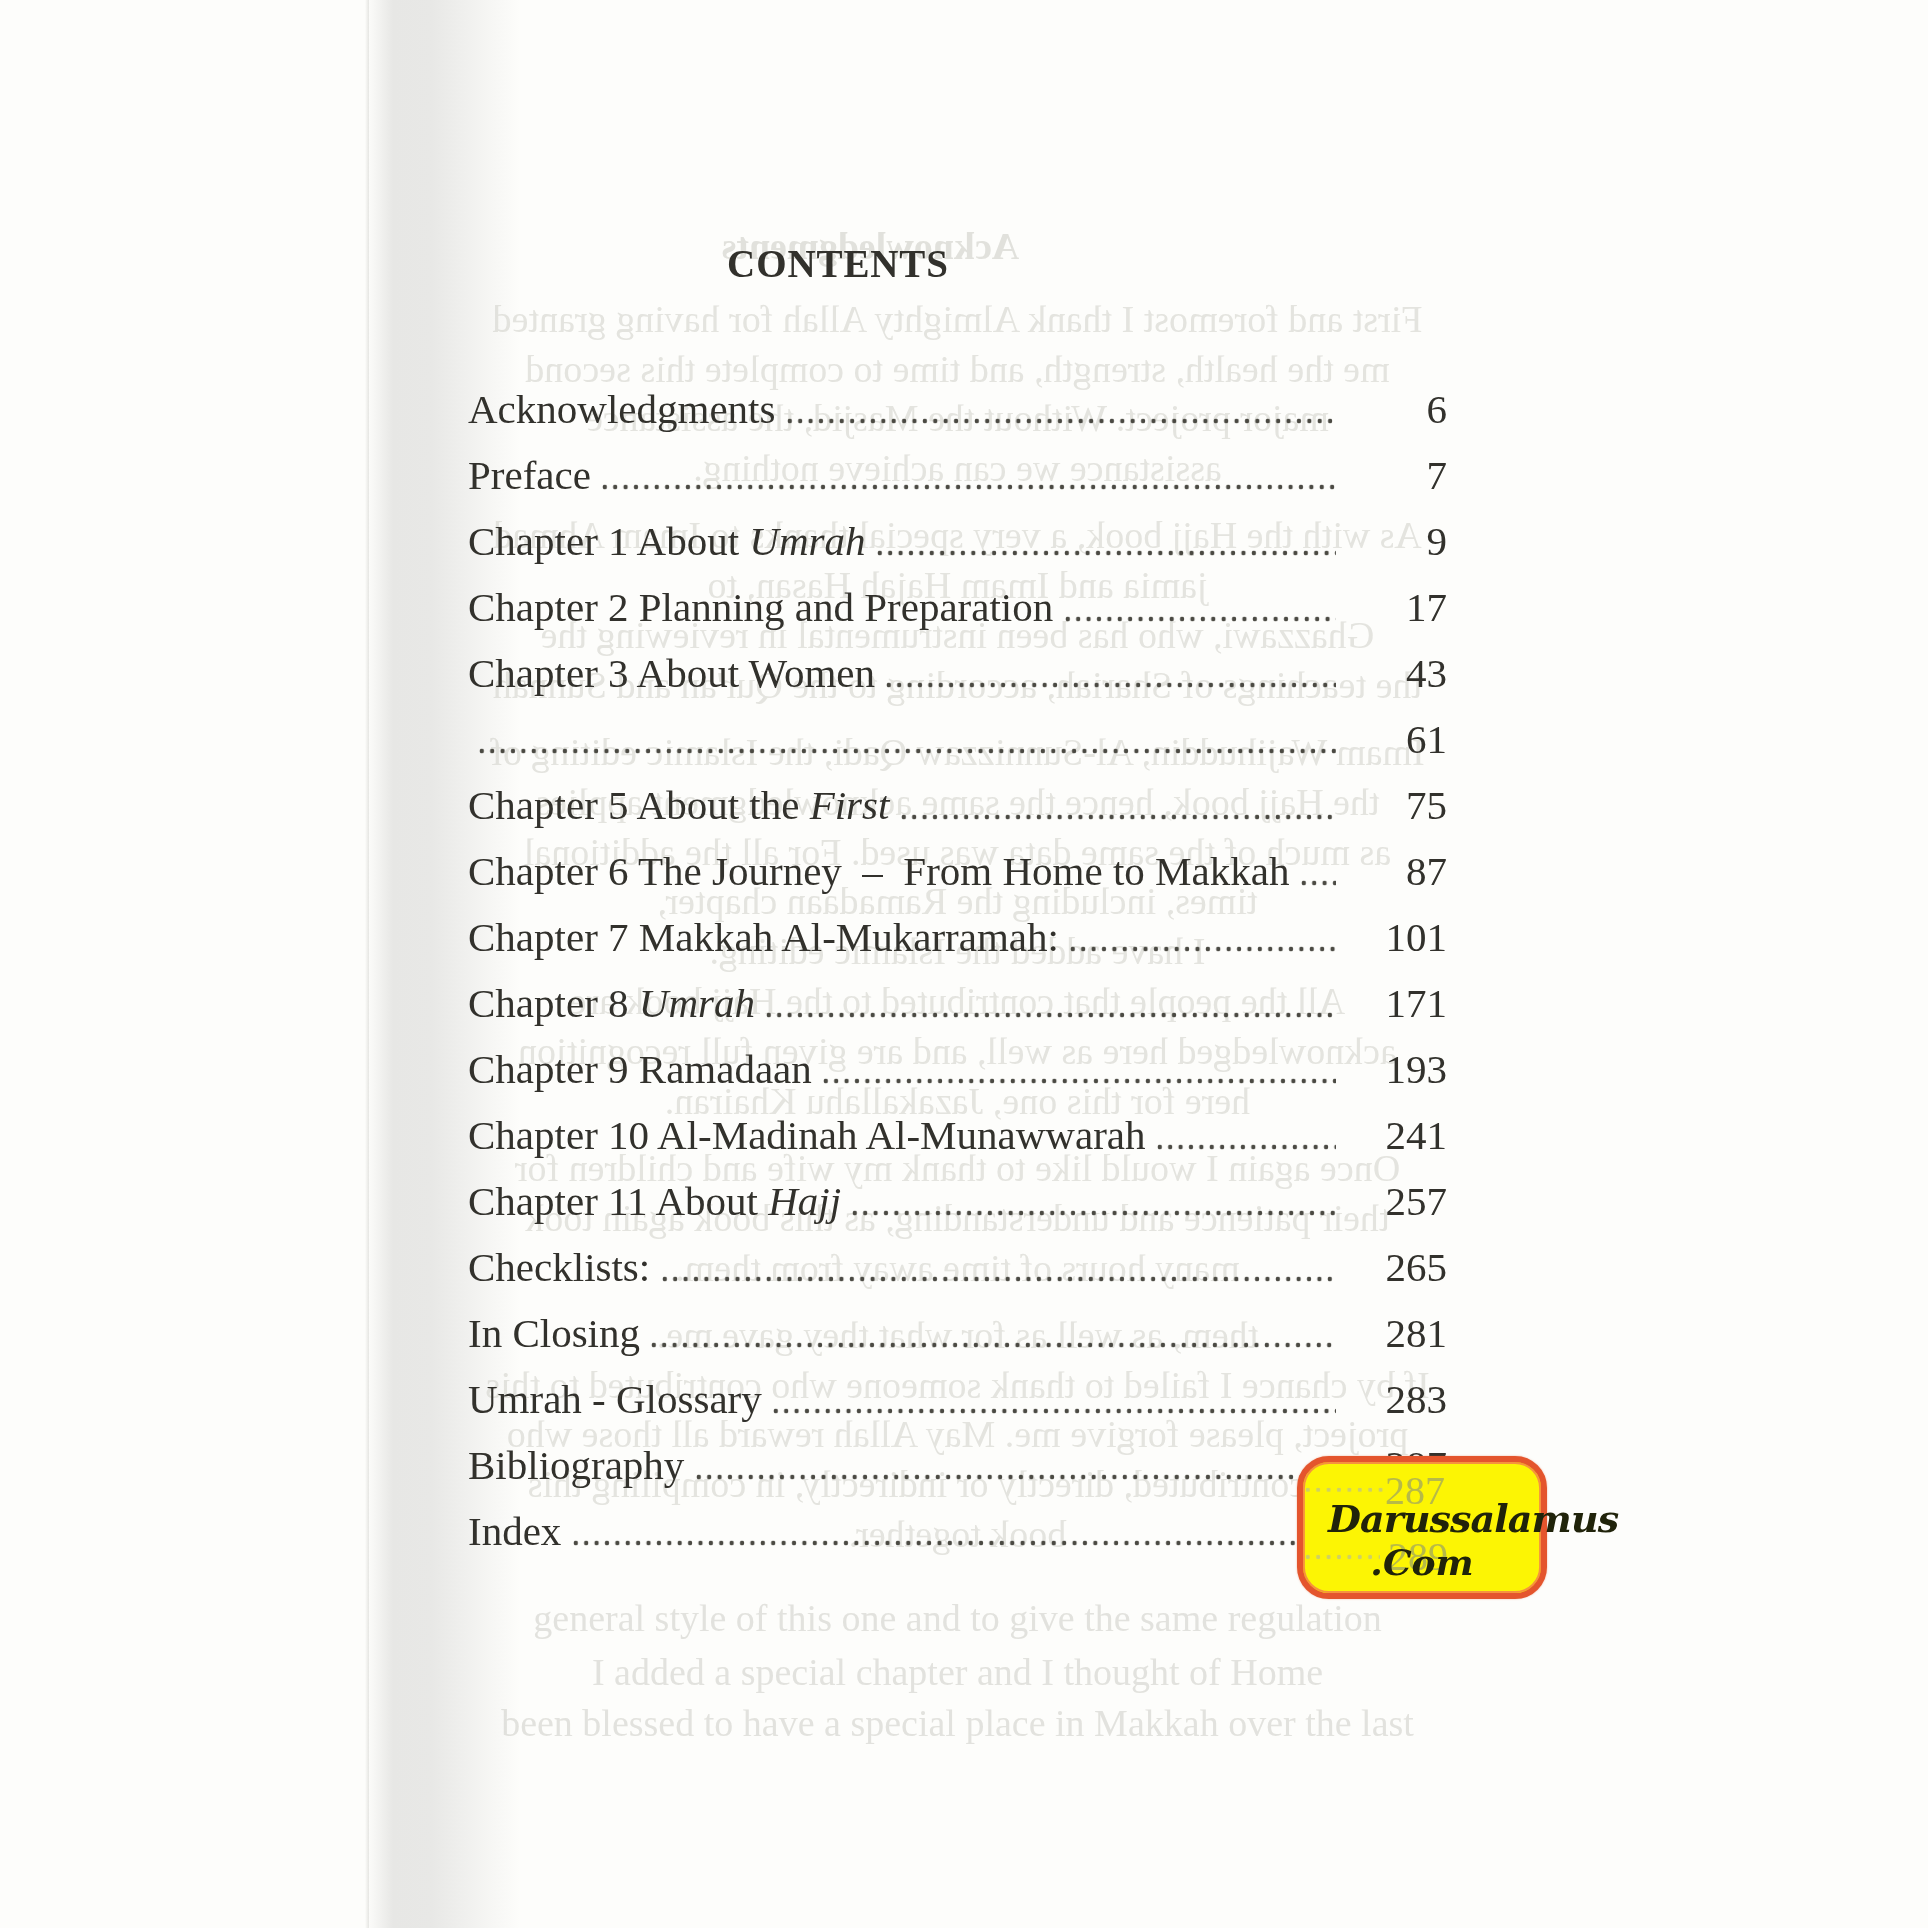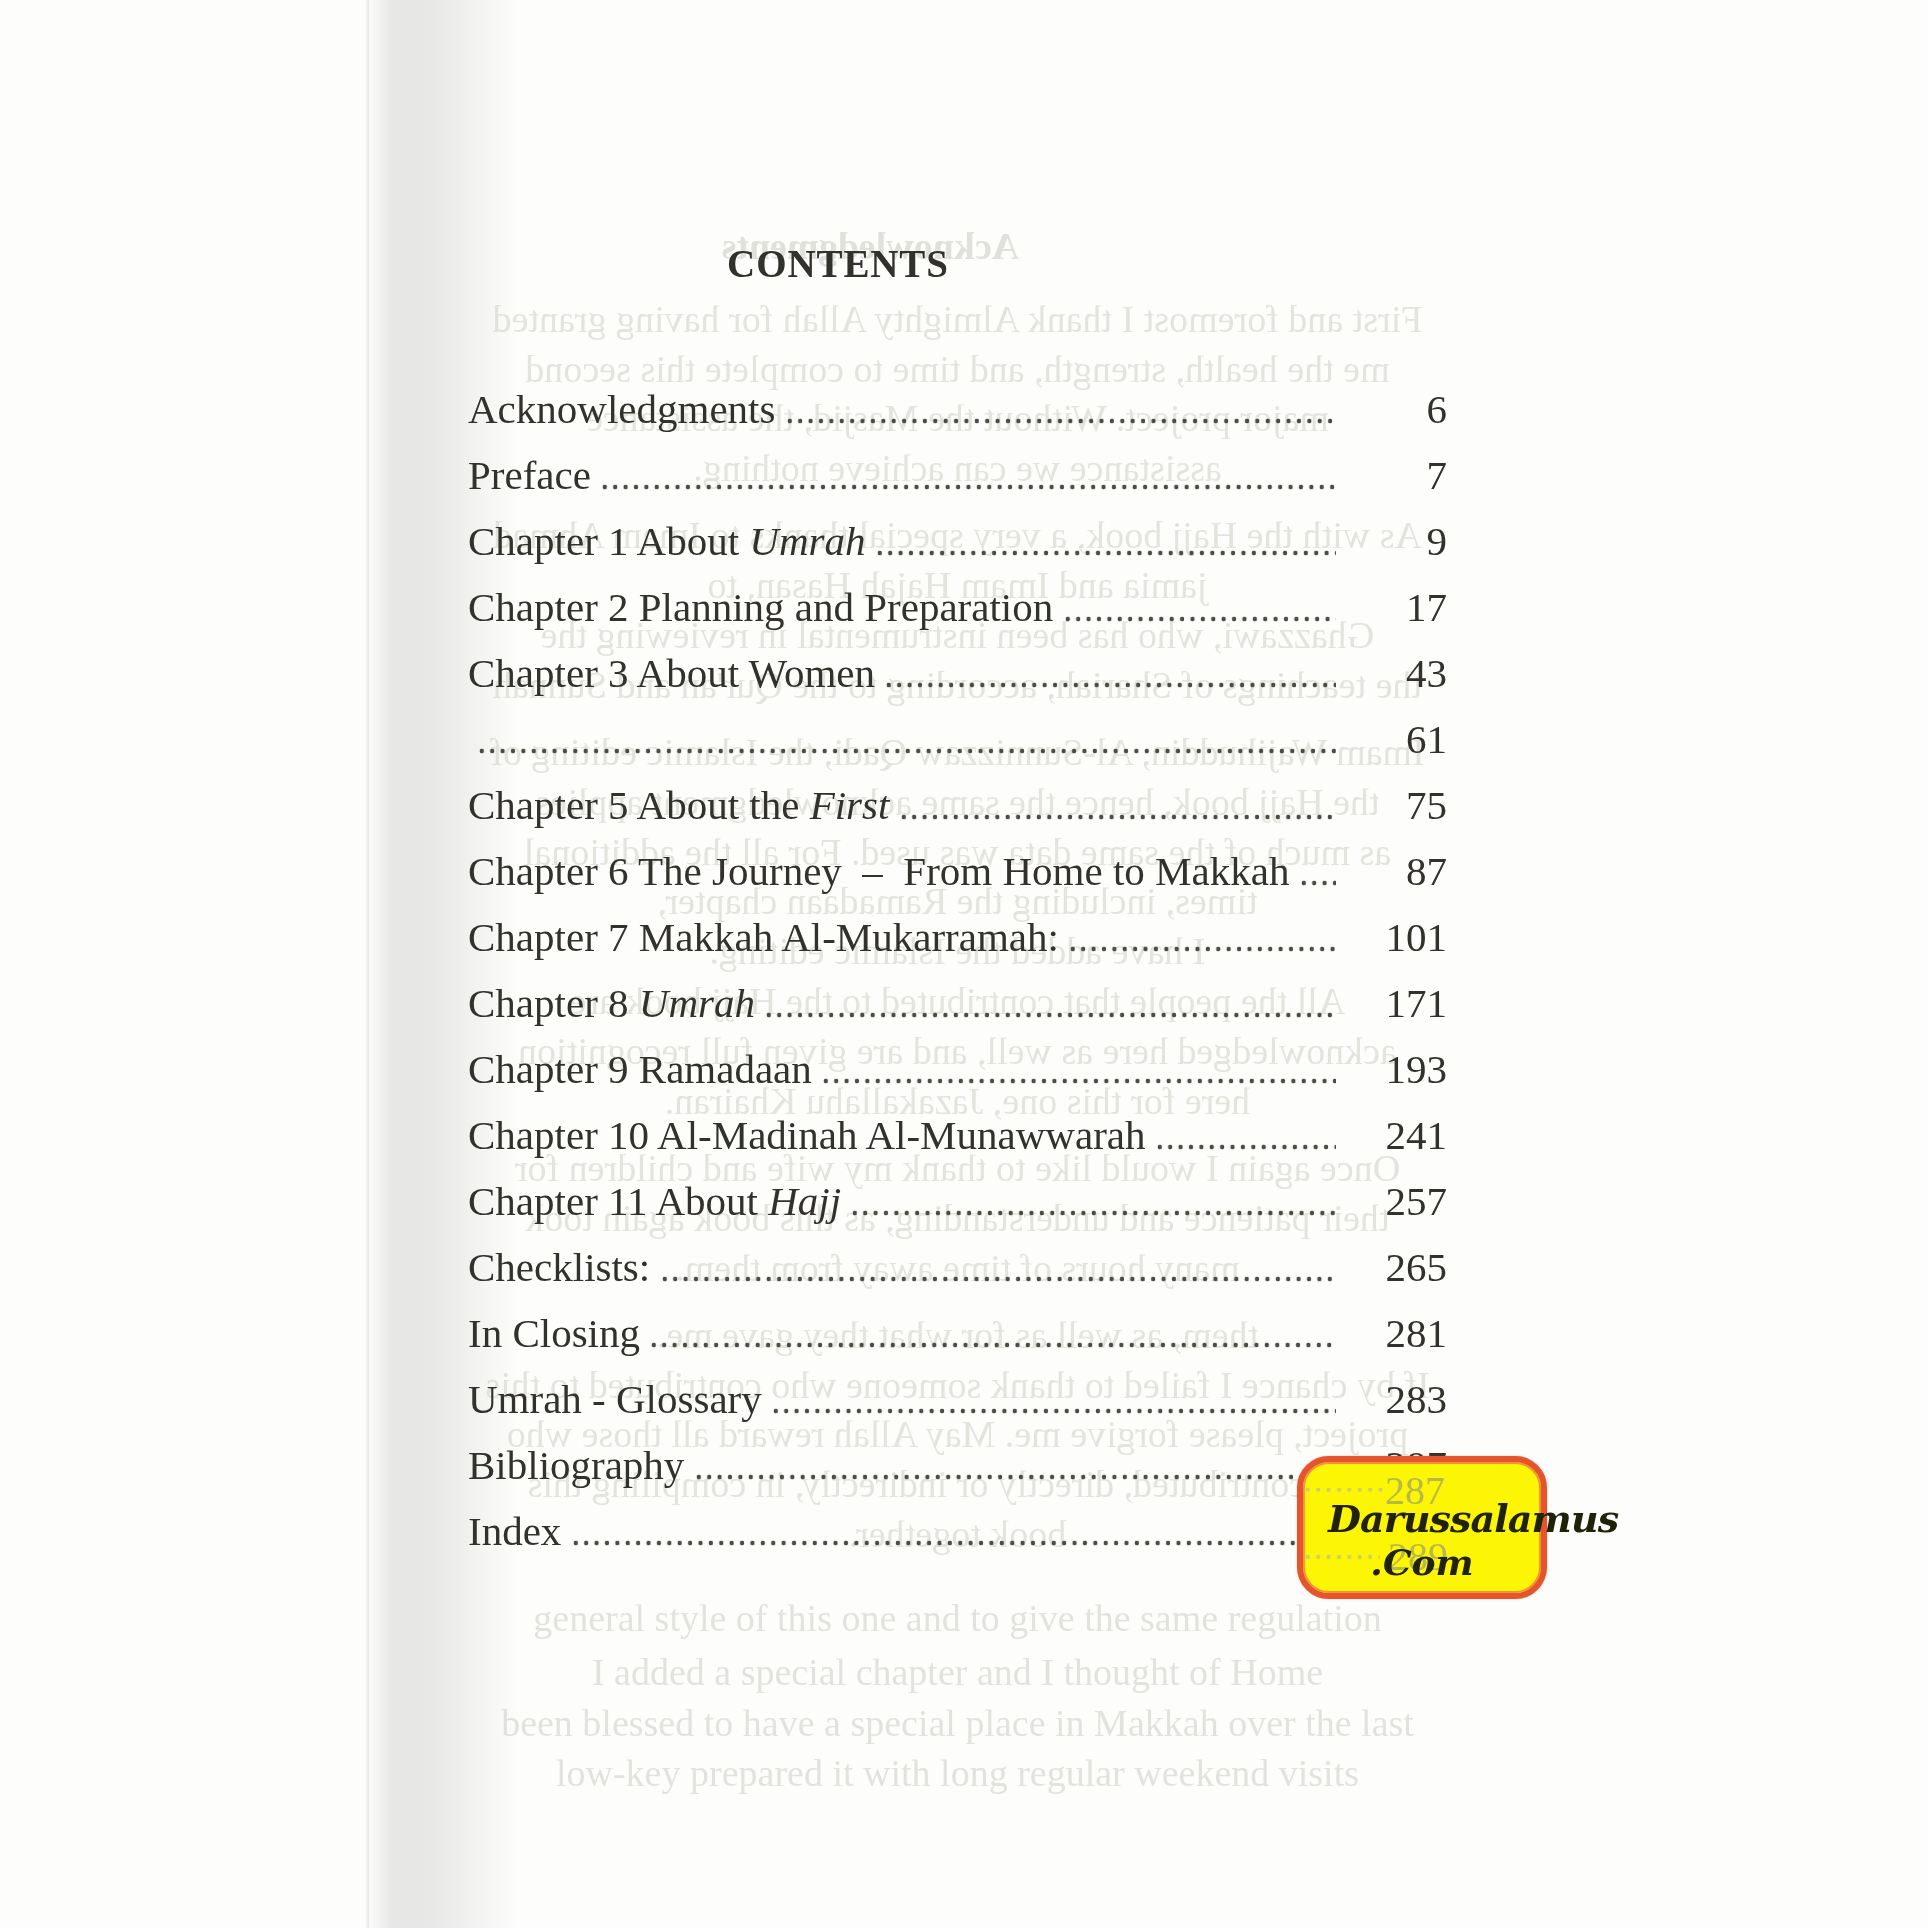--- a/index.html
+++ b/index.html
@@ -103,21 +103,20 @@
       <div class="bleed-line" style="top: 1313px;">them, as well as for what they gave me.</div>
       <div class="bleed-line" style="top: 1363px;">If by chance I failed to thank someone who contributed to this</div>
       <div class="bleed-line" style="top: 1412px;">project, please forgive me. May Allah reward all those who</div>
       <div class="bleed-line" style="top: 1462px;">have contributed, directly or indirectly, in compiling this</div>
       <div class="bleed-line" style="top: 1512px;">book together.</div>
     </div>
   <div class="bleed bottom">
       <div class="bleed-line" style="top: 1596px;">general style of this one and to give the same regulation</div>
       <div class="bleed-line" style="top: 1650px;">I added a special chapter and I thought of Home</div>
       <div class="bleed-line" style="top: 1701px;">been blessed to have a special place in Makkah over the last</div>
-      <div class="bleed-line" style="top: 1751px;">low-key prepared it with long regular weekend visits</div>
     </div>
 
   <h1 class="title">CONTENTS</h1>
 
   <div class="toc">
       <div class="toc-row">
         <span class="toc-label"><span>Acknowledgments</span></span>
         <span class="toc-leader"></span>
         <span class="toc-page">6</span>
       </div>

